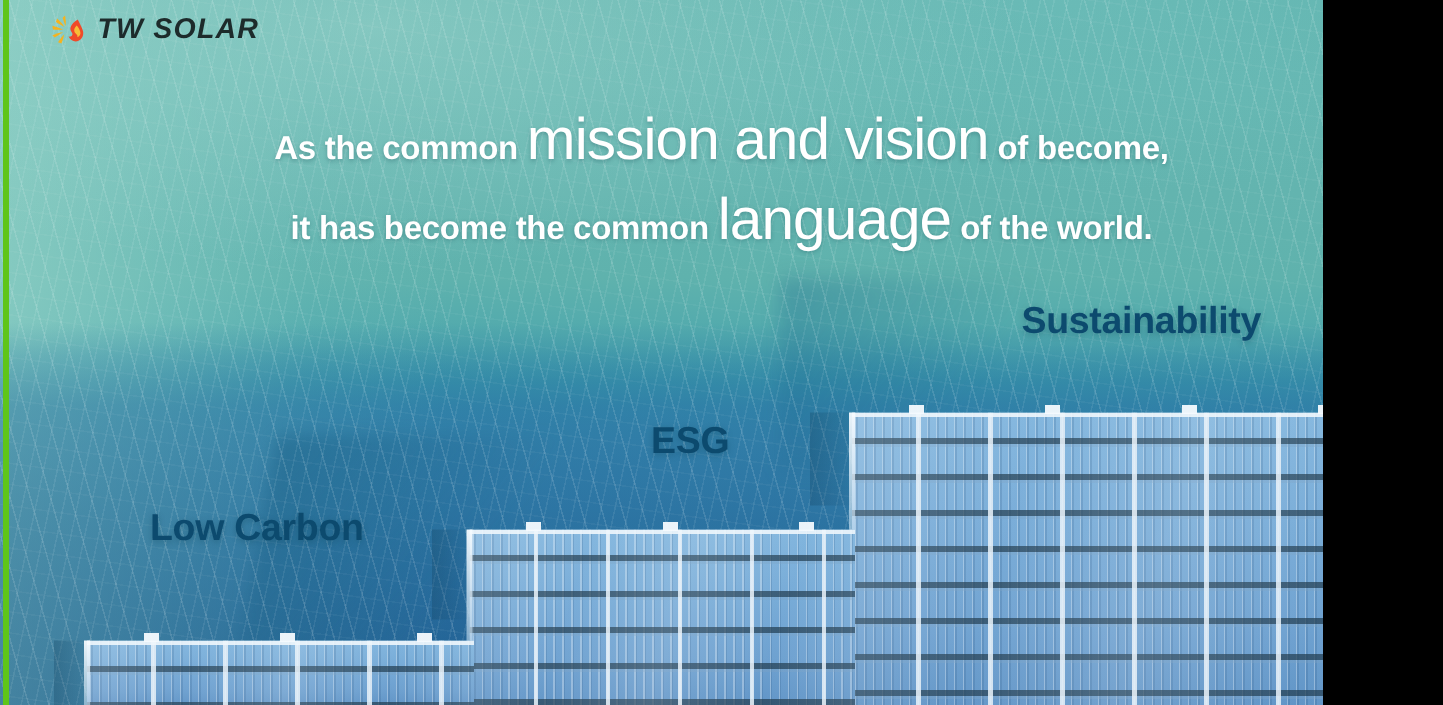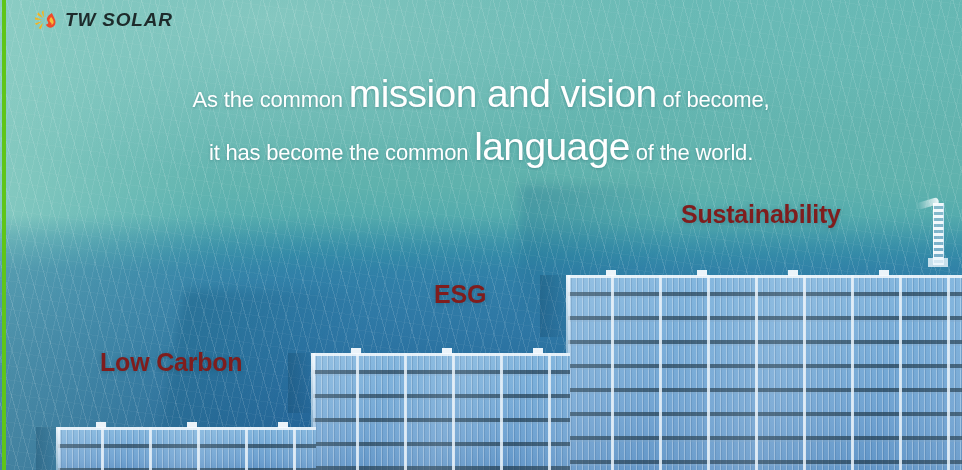--- a/index.html
+++ b/index.html
@@ -2,21 +2,21 @@
 <html><head>
 <meta charset="utf-8">
 <style>
   html, body {
     margin: 0;
     padding: 0;
     background: #000;
   }
   #stage {
     position: relative;
-    width: 962px;
+    width: 882px;
     height: 470px;
     overflow: hidden;
     font-family: "Liberation Sans", sans-serif;
     background: #5fb3ae;
   }
 
   
   .water-base {
     position: absolute;
     inset: 0;
@@ -146,43 +146,43 @@
     width: 962px;
     text-align: center;
     color: #ffffff;
     text-shadow: 0 1px 3px rgba(20,70,80,0.32);
     line-height: 1.0;
   }
   .hl-line { display: block; white-space: nowrap; }
   .hl-line + .hl-line { margin-top: 14px; text-align: center; }
   .hl-sm {
     font-size: 22px;
-    font-weight: 400;
+    font-weight: 700;
     letter-spacing: -0.2px;
     vertical-align: baseline;
   }
   .hl-lg {
     font-size: 39px;
     font-weight: 400;
     letter-spacing: -0.6px;
     vertical-align: baseline;
     margin-top: 28px;
   }
 
   
   .step-label {
     position: absolute;
-    color: #7f1d1d;
+    color: #0c4a6e;
     font-weight: 700;
     font-size: 25px;
     letter-spacing: -0.2px;
     white-space: nowrap;
     text-shadow: 0 1px 4px rgba(18,70,85,0.35);
   }
-  #label-low      { left: 100px; top: 348px; }
+  #label-low      { left: 100px; top: 338px; }
   #label-esg      { left: 434px; top: 280px; }
   #label-sustain  { left: 681px; top: 200px; }
 
   
   .panel-block {
     position: absolute;
     overflow: hidden;
   }
   
   .panel-glass {

